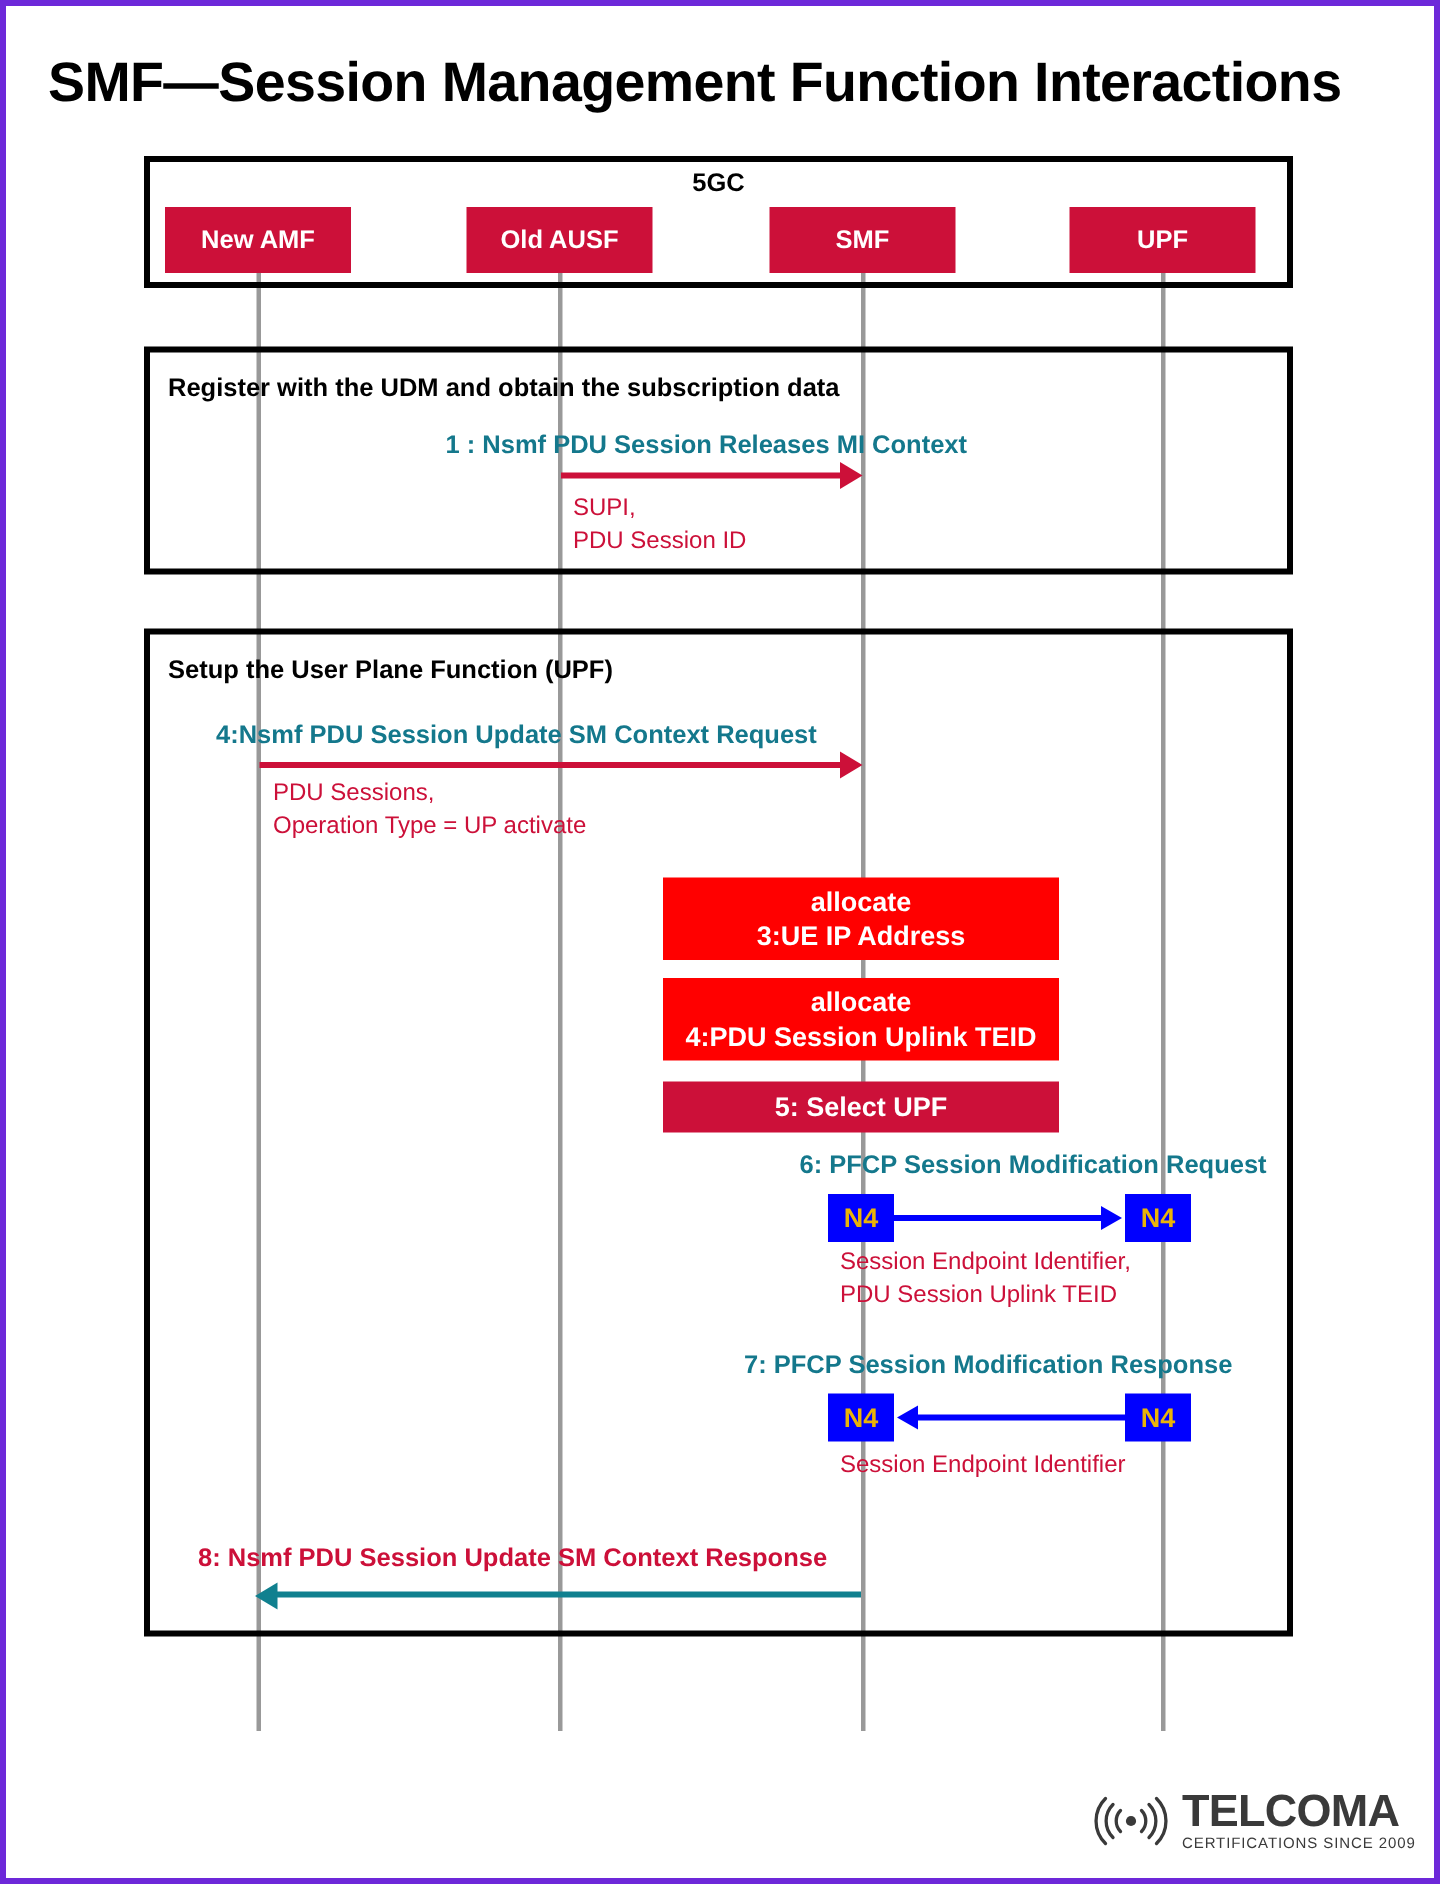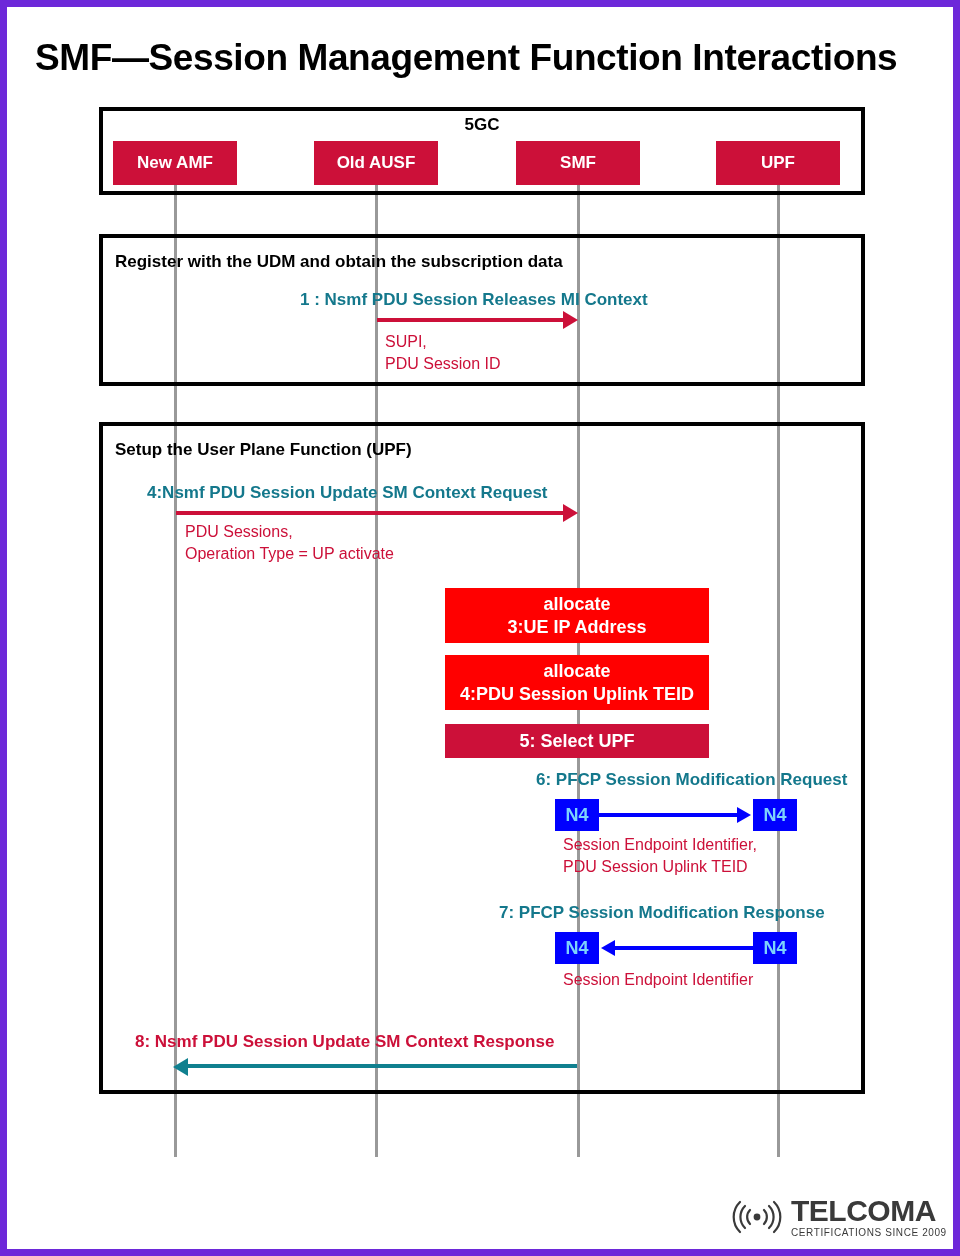--- a/index.html
+++ b/index.html
@@ -11,21 +11,21 @@
     background: #ffffff;
     font-family: "Liberation Sans", sans-serif;
     overflow: hidden;
   }
 
   #page {
     position: relative;
     width: 960px;
     height: 1256px;
     background: #ffffff;
-    border: 7px solid #6d28d9;
+    border: 4px solid #6d28d9;
   }
 
   
   #title {
     position: absolute;
     left: 28px;
     top: 30px;
     width: 904px;
     font-size: 37px;
     font-weight: bold;
@@ -162,21 +162,21 @@
   }
   .action-box.red    { background: #FF0000; font-size: 18px; }
   .action-box.crimsonbg { background: #CC1039; font-size: 18px; }
 
   
   .n4-box {
     position: absolute;
     width: 44px;
     height: 32px;
     background: #0000FF;
-    color: #7dd3fc;
+    color: #eab308;
     font-size: 18px;
     font-weight: bold;
     display: flex;
     align-items: center;
     justify-content: center;
   }
 
   
   #logo {
     position: absolute;

